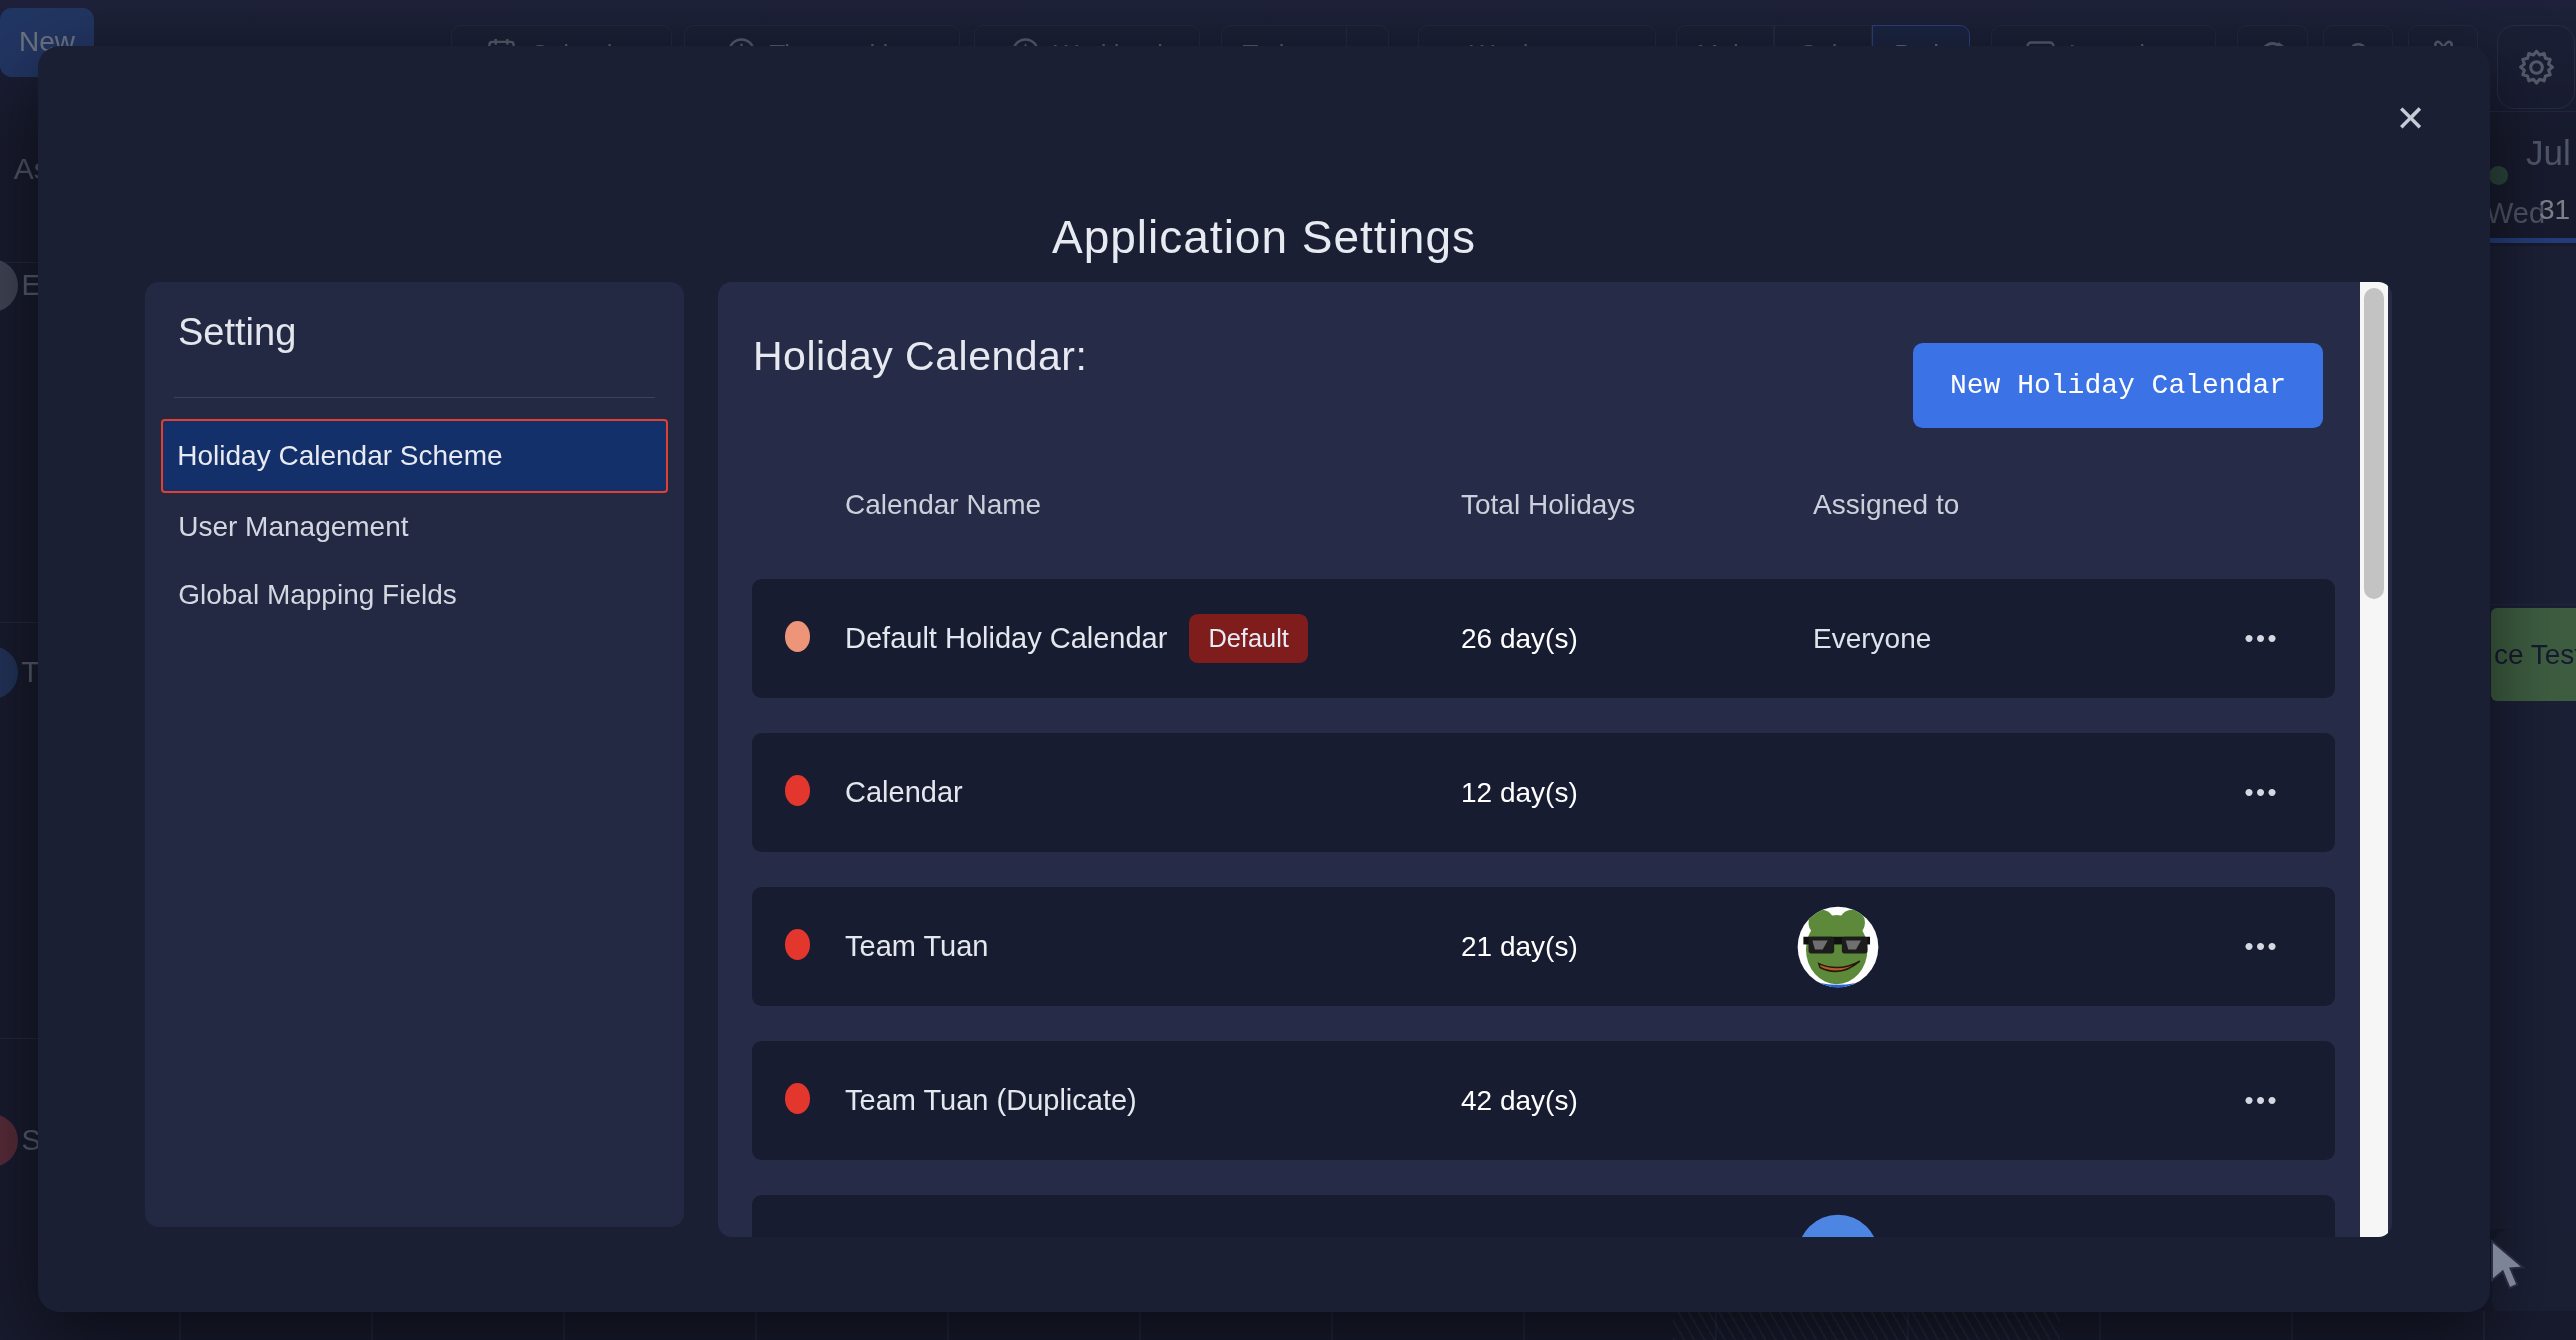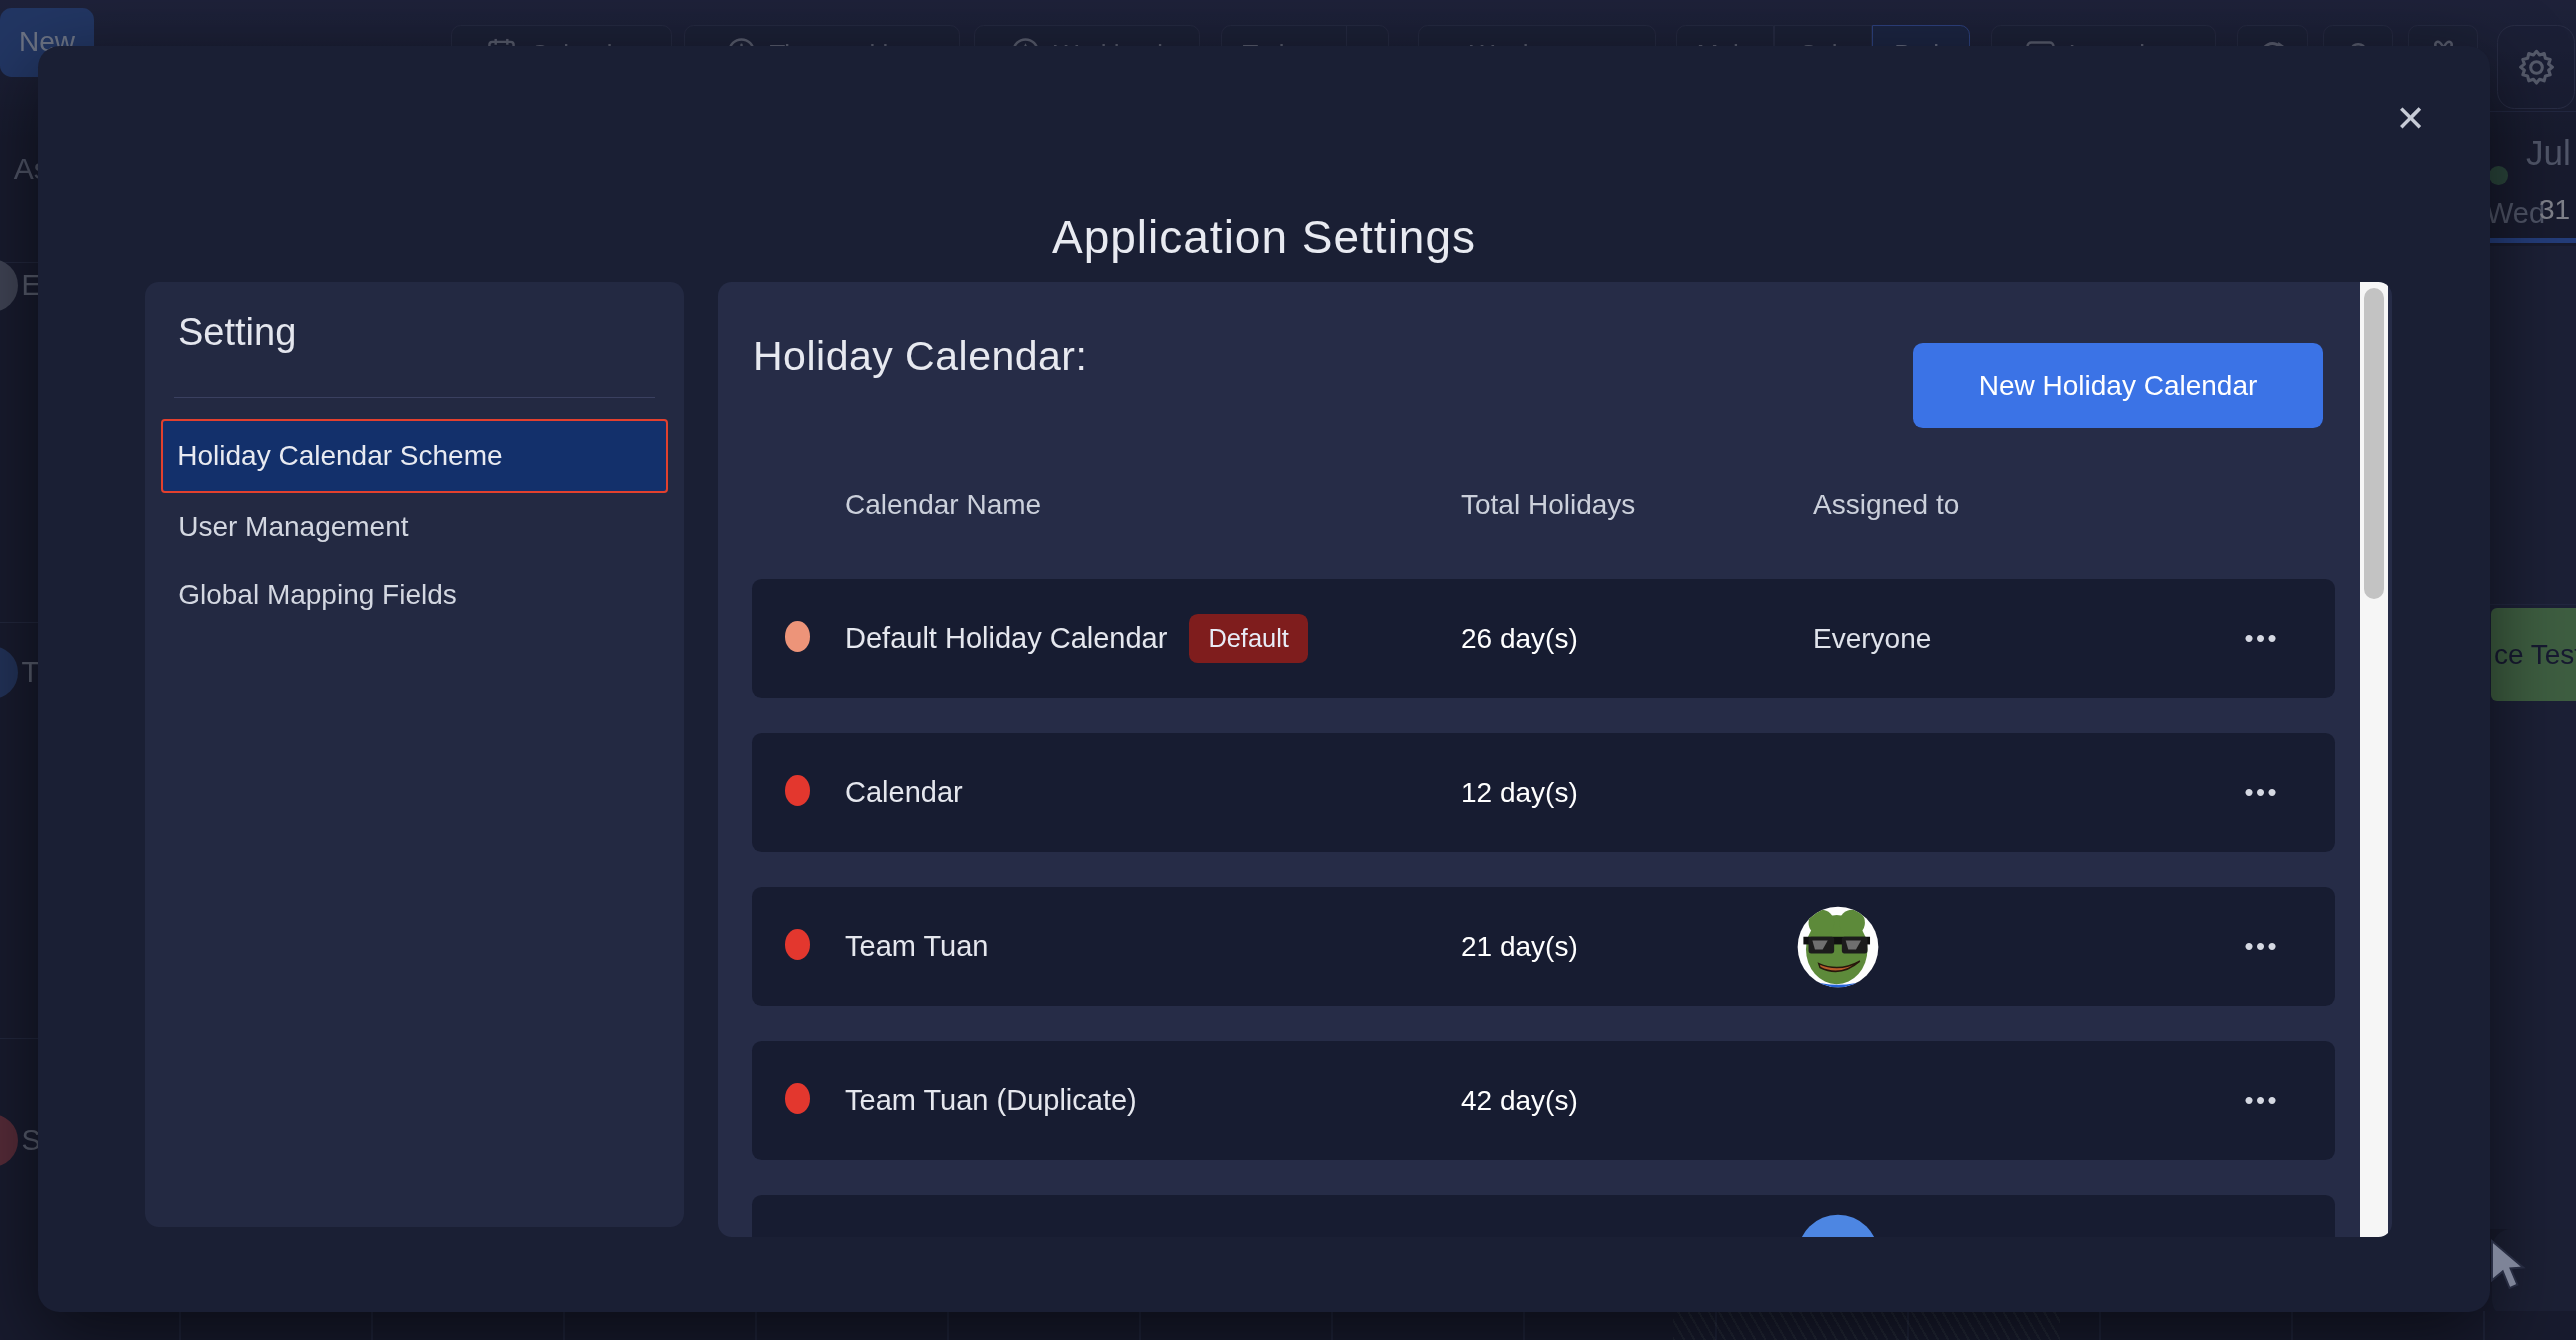--- a/index.html
+++ b/index.html
@@ -68,21 +68,21 @@
   .settings-divider { position:absolute; left:29px; right:29px; top:115px; height:1px; background:#3a4060; }
   .settings-menu { position:absolute; left:15.6px; right:15.6px; top:137px; }
   .menu-item { height:68px; display:flex; align-items:center; padding-left:17.6px; font-size:28px; color:#d3d7e1; }
   .menu-item.selected { height:74px; background:#13306b; border:2.9px solid #e2402e; border-radius:3.9px;
                         color:#e8eaf1; padding-left:14.7px; }
 
   .content-panel { position:absolute; left:680px; top:236px; width:1674px; height:955px;
                    background:#262c47; border-radius:13.7px; overflow:hidden; }
   .content-heading { position:absolute; left:35px; top:51px; font-size:41px; color:#e7e9f0; font-weight:500; letter-spacing:0.5px; }
   .new-cal-btn { position:absolute; left:1195px; top:61px; width:410px; height:85px; border-radius:9.8px;
-                 background:#3b73e6; color:#ffffff; font-size:28px; display:flex; align-items:center; justify-content:center; border:none; }
+                 background:#3b73e6; color:#ffffff; font-size:28px; display:flex; align-items:center; justify-content:center; border:none;font-family:Liberation Mono, monospace; }
   .grid-cols { display:grid; grid-template-columns:93px 616px 352px 376px 1fr; align-items:center; }
   .table-head { position:absolute; left:34px; top:207px; width:1583px; font-size:28px; color:#cbd0db; }
   .rows-wrap { position:absolute; left:34px; top:297px; width:1583px; }
   .t-row { height:119px; margin-bottom:35px; border-radius:9.8px; background:#171c31; }
   .dot { width:25.4px; height:31px; border-radius:50%; margin-left:33px; }
   .row-name { font-size:29px; color:#e5e7ee; display:flex; align-items:center; gap:21.5px; }
   .badge { background:#7f1d1d; color:#e8ecf6; font-size:25.4px; padding:9.8px 19.5px; border-radius:8.8px; }
   .row-total { font-size:28px; color:#ffffff; }
   .row-assigned { font-size:28px; color:#e0e3eb; }
   .avatar { width:82px; height:82px; margin-left:-15.6px; display:block; }

